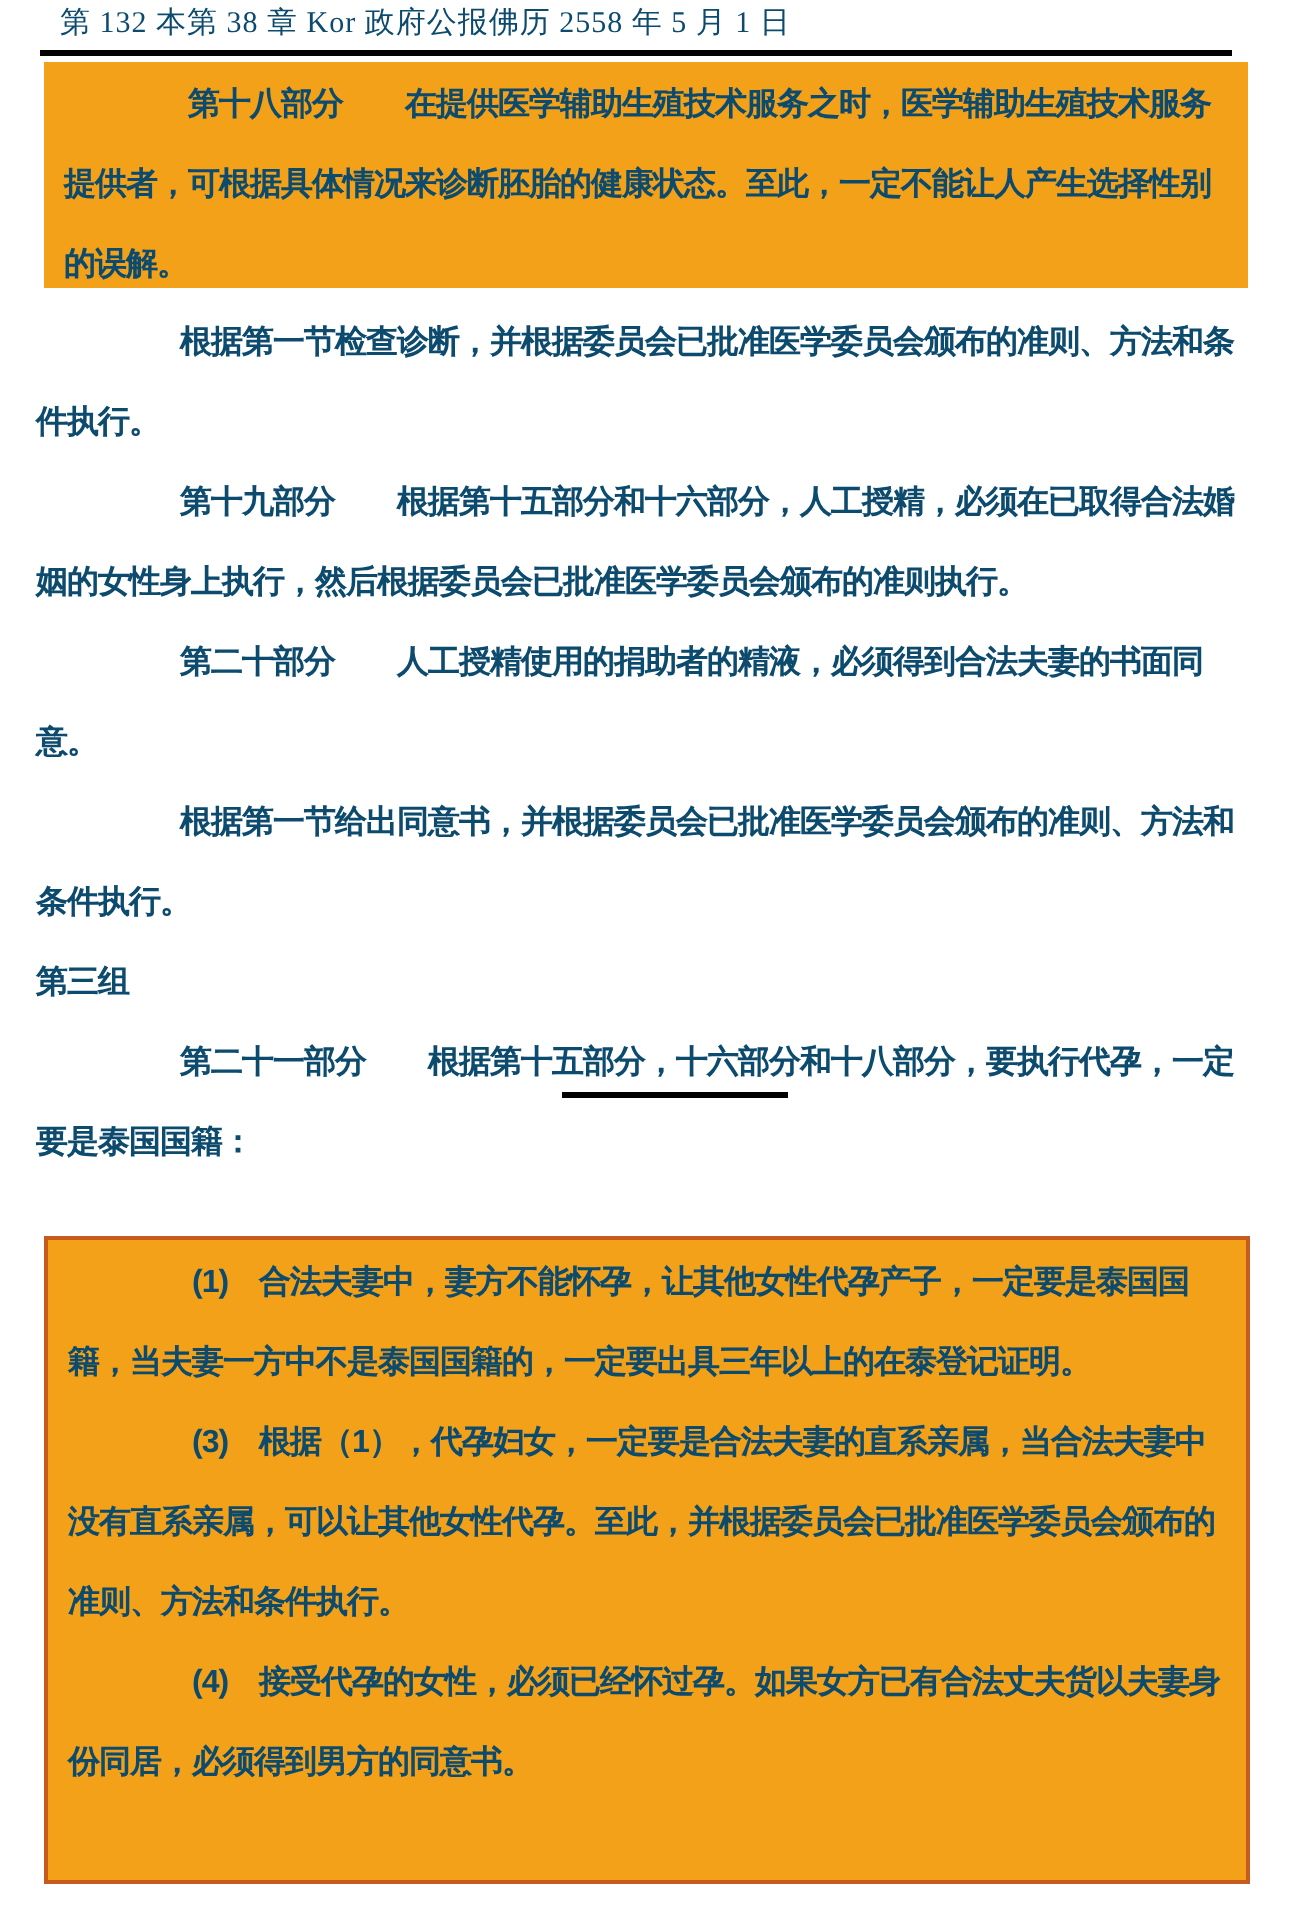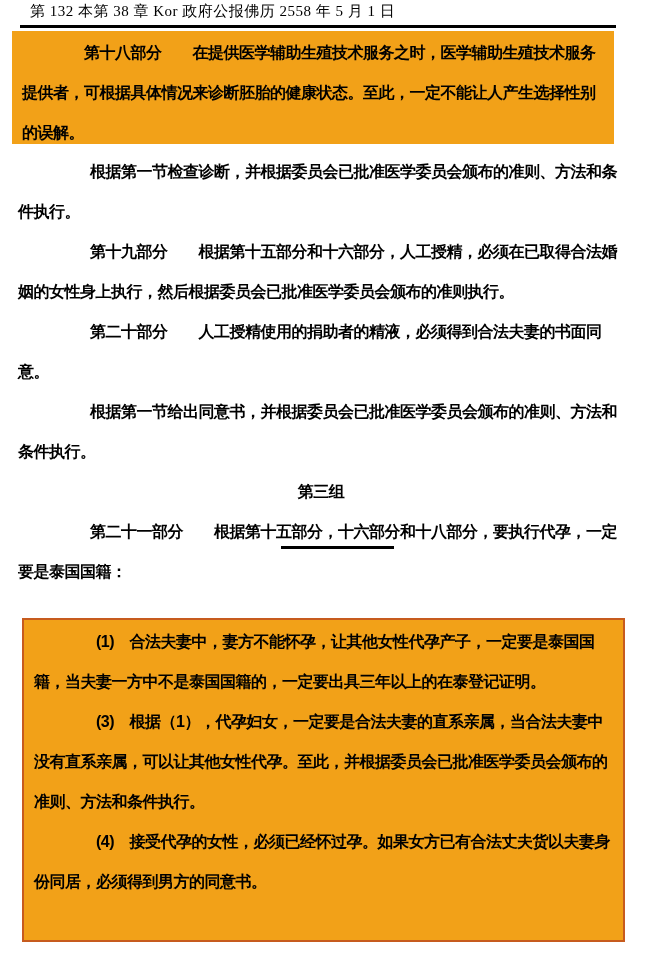--- a/index.html
+++ b/index.html
@@ -7,21 +7,21 @@
     padding: 0;
     background: #ffffff;
   }
   .page {
     position: relative;
     width: 650px;
     height: 955px;
     background: #ffffff;
     overflow: hidden;
     font-family: "Liberation Sans", sans-serif;
-    color: #000000;
+    color: #0c4a6e;
     text-decoration: underline;
   }
   
   .page-header {
     position: absolute;
     left: 30px;
     top: 2px;
     width: 600px;
     font-family: "Liberation Serif", serif;
     font-size: 15px;
@@ -41,40 +41,40 @@
   .doc-text {
     font-size: 16px;
     font-weight: bold;
     line-height: 40px;
     letter-spacing: -0.5px;
   }
   .doc-text p { margin: 0; text-indent: 72px; }
   
   .highlight-1 {
     position: absolute;
-    left: 12px;
+    left: 22px;
     top: 31px;
     width: 602px;
     height: 113px;
     box-sizing: border-box;
     padding: 2px 10px 16px 10px;
     background: #F2A118;
     overflow: hidden;
   }
   .highlight-1 p { margin: 0; text-indent: 62px; }
   
   .body-flow {
     position: absolute;
     left: 18px;
     top: 148px;
     width: 606px;
     padding-top: 4px;
   }
   .center-heading {
-    text-align: center;
+    text-align: left;
     text-indent: 0 !important;
   }
   
   .subgroup-underline {
     position: absolute;
     left: 281px;
     top: 546px;
     width: 113px;
     height: 3px;
     background: #000000;

